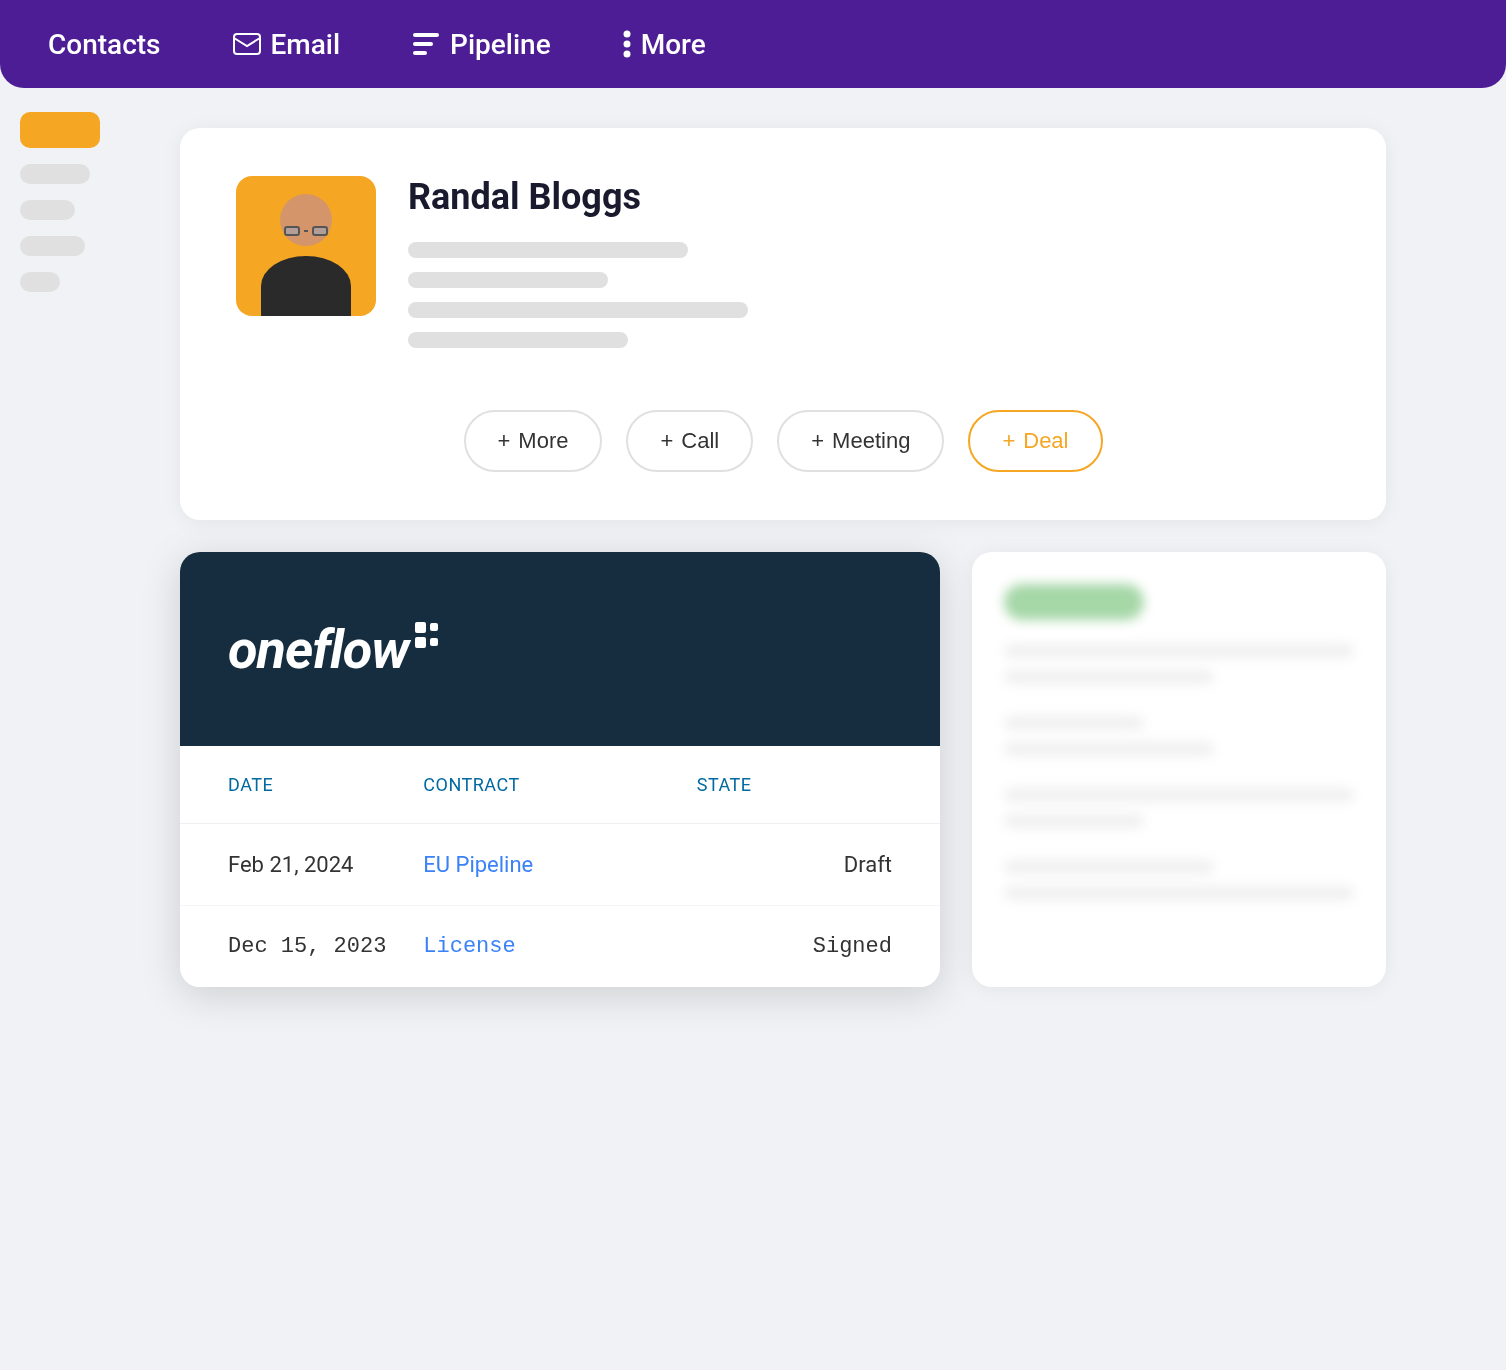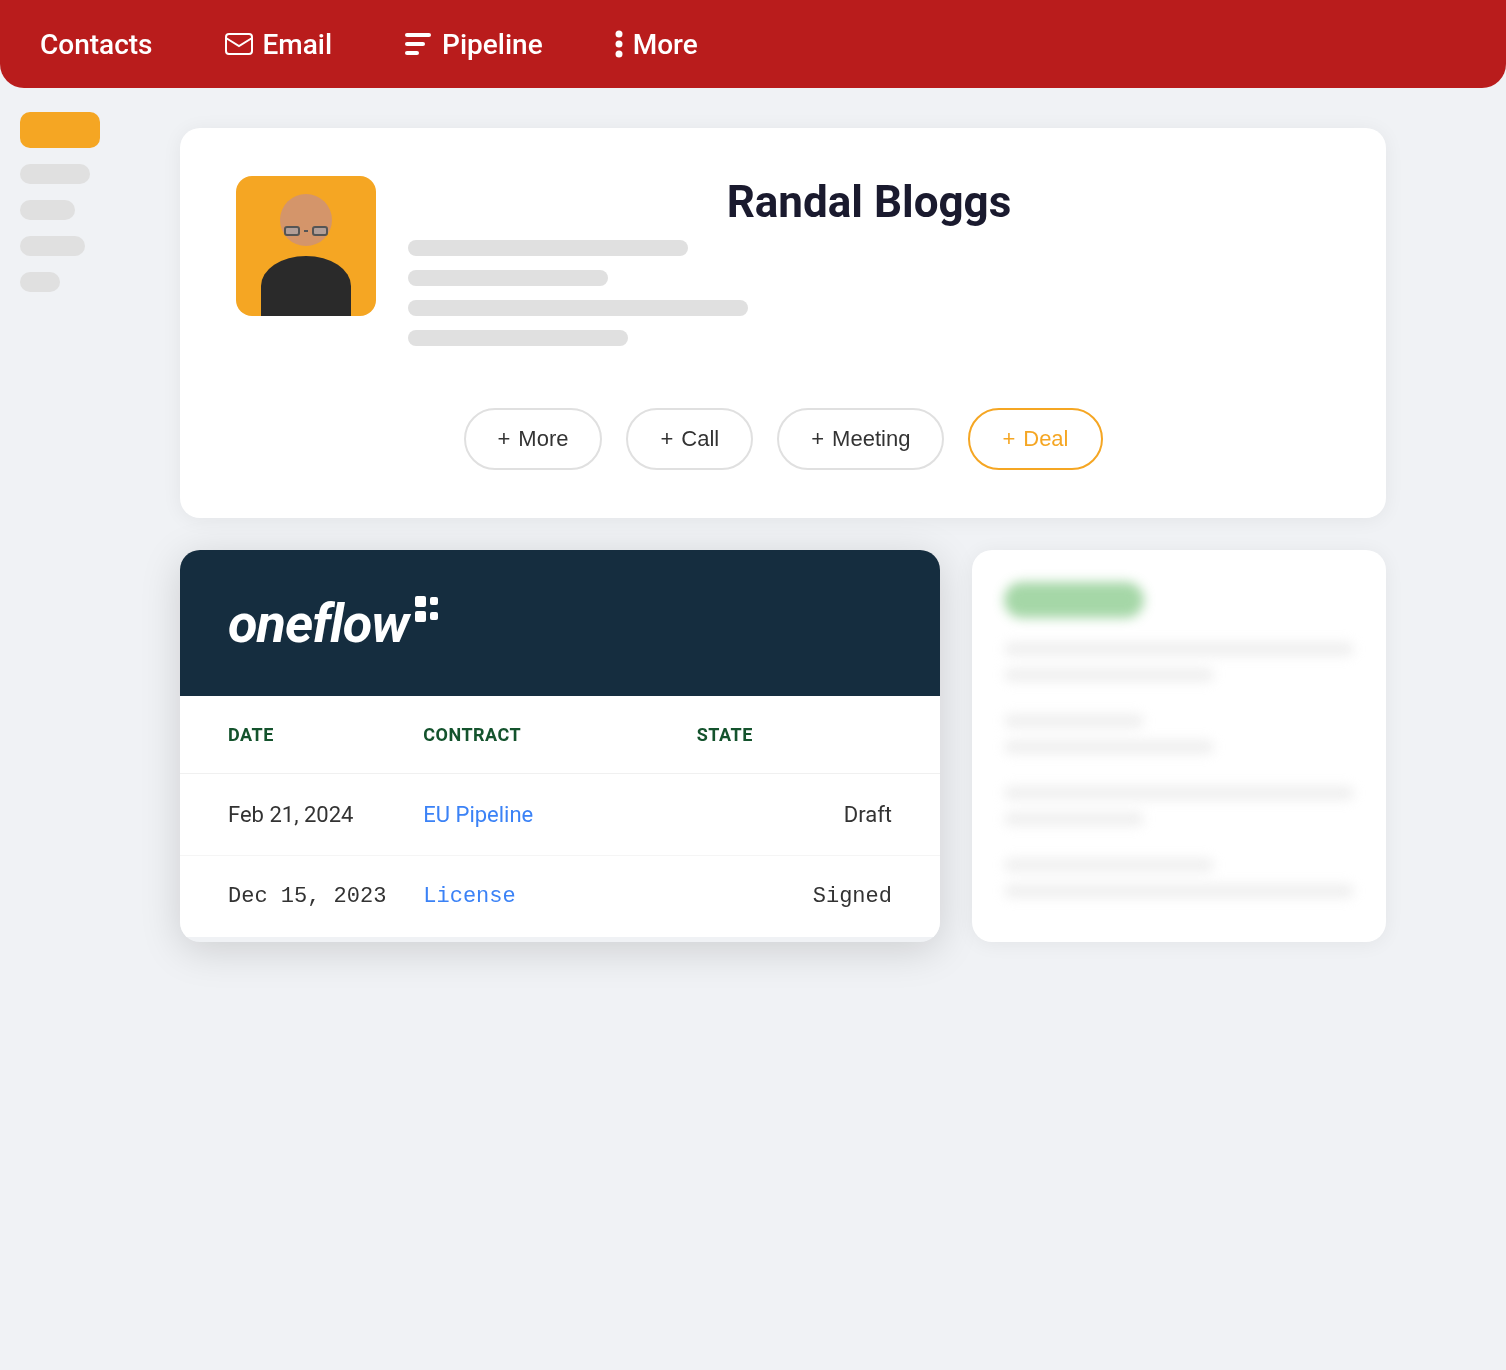--- a/index.html
+++ b/index.html
@@ -7,25 +7,25 @@
       font-family: -apple-system, BlinkMacSystemFont, 'Segoe UI', Roboto, sans-serif;
       background: #f0f2f5;
       width: 1506px;
       min-height: 1370px;
       overflow: hidden;
       position: relative;
     }
 
     
     .navbar {
-      background: #b91c1c;
+      background: #4c1d95;
       height: 88px;
       display: flex;
       align-items: center;
-      padding: 0 28px;
+      padding: 0 36px;
       gap: 48px;
       border-radius: 0 0 24px 24px;
       position: relative;
       z-index: 10;
     }
     .nav-item {
       color: #ffffff;
       font-size: 28px;
       font-weight: 500;
       cursor: pointer;
@@ -146,25 +146,24 @@
       background: rgba(100,180,255,0.3);
     }
     .glass-bridge {
       width: 4px;
       height: 2px;
       background: #555;
     }
 
     .contact-info { flex: 1; }
     .contact-name {
-      font-size: 44px;
+      font-size: 36px;
       font-weight: 700;
       color: #1a1a2e;
-      margin-bottom: 12px;
-      text-align: center;
+      margin-bottom: 24px;
     }
 
     .skeleton-line {
       height: 16px;
       background: #e0e0e0;
       border-radius: 8px;
       margin-bottom: 14px;
     }
 
     .action-buttons {
@@ -204,21 +203,21 @@
     .oneflow-panel {
       width: 760px;
       border-radius: 20px;
       overflow: hidden;
       box-shadow: 0 8px 40px rgba(0,0,0,0.15);
       flex-shrink: 0;
     }
 
     .oneflow-header {
       background: #152d3f;
-      padding: 40px 48px;
+      padding: 64px 48px;
       display: flex;
       align-items: center;
     }
 
     .oneflow-logo {
       color: white;
       font-size: 56px;
       font-weight: 700;
       letter-spacing: -1px;
       font-style: italic;
@@ -231,22 +230,22 @@
 
     .table-header-row {
       display: grid;
       grid-template-columns: 1fr 1.4fr 1fr;
       padding: 28px 48px;
       border-bottom: 1px solid #f0f0f0;
     }
 
     .table-col-header {
       font-size: 18px;
-      font-weight: 700;
-      color: #14532d;
+      font-weight: 400;
+      color: #0369a1;
       letter-spacing: 0.5px;
       text-transform: uppercase;
     }
     .table-col-header.right { text-align: left; }
 
     .table-data-row {
       display: grid;
       grid-template-columns: 1fr 1.4fr 1fr;
       padding: 28px 48px;
       border-bottom: 1px solid #f5f5f5;

